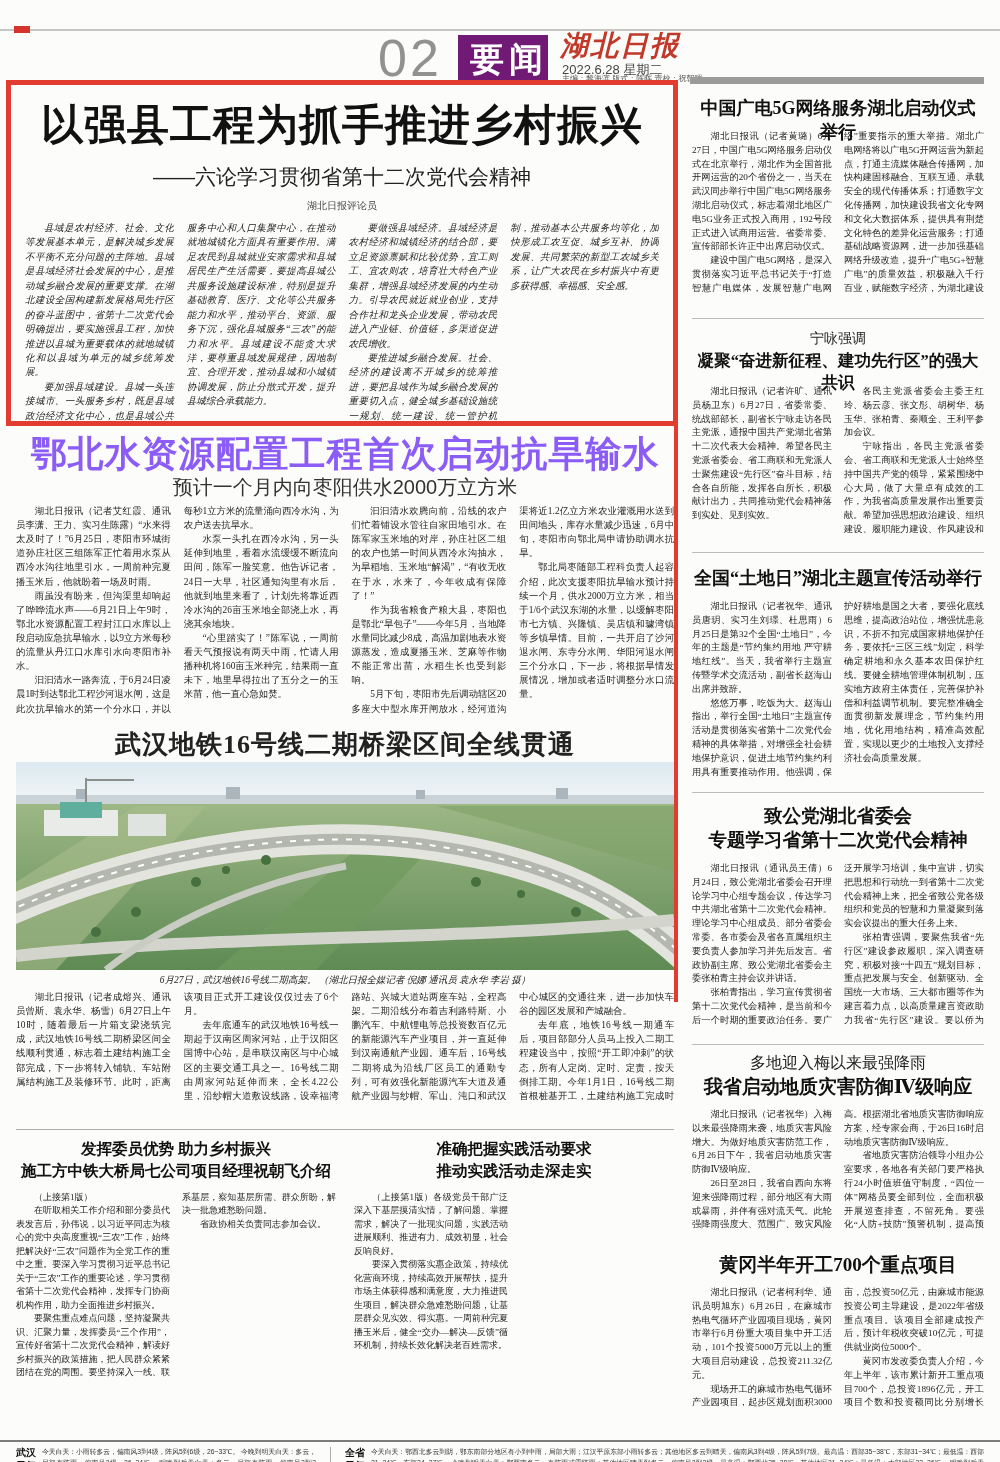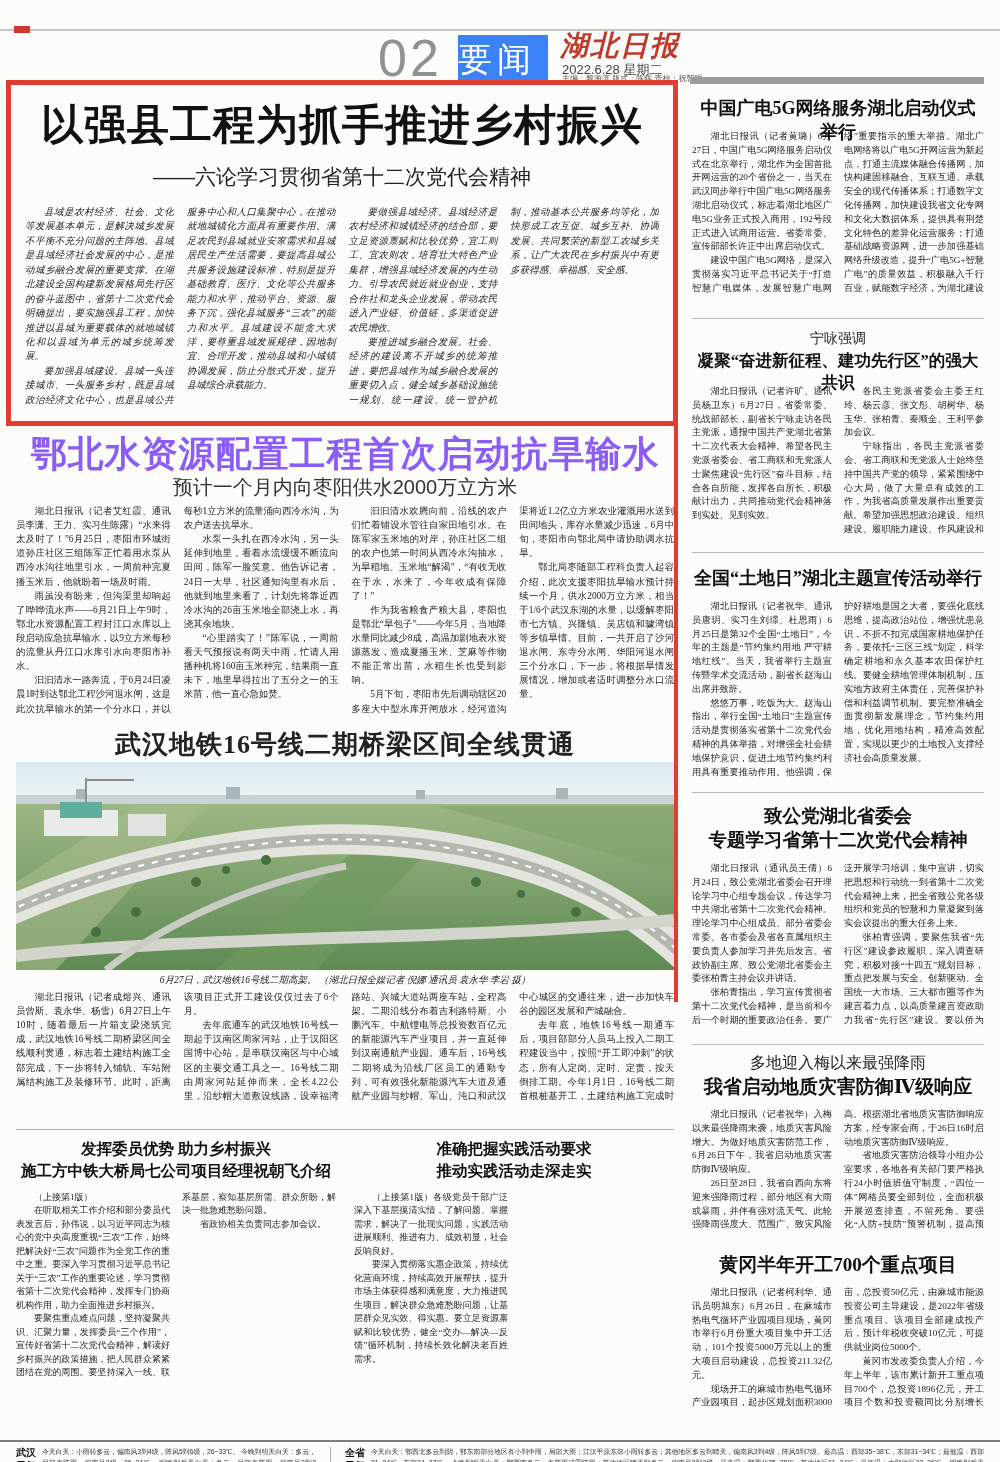--- a/index.html
+++ b/index.html
@@ -5,35 +5,35 @@
   html,body{margin:0;padding:0;background:#e9e9e7;}
   .page{position:relative;width:1000px;height:1462px;margin:0 auto;background:#fcfcfa;
         font-family:"Liberation Serif","DejaVu Serif",serif;color:#222;overflow:hidden;
         box-shadow:0 0 6px rgba(0,0,0,.2);}
   .abs{position:absolute;}
   
   .top-rule{left:0;top:29px;width:1000px;height:2px;background:#c6c6c4;}
   .red-tick{left:14px;top:26px;width:16px;height:7px;background:#d5342c;}
   .page-num{left:378px;top:28px;font-family:"Liberation Sans","DejaVu Sans",sans-serif;
             font-size:52px;color:#919191;letter-spacing:3px;font-weight:400;}
-  .section-box{left:458px;top:35px;width:90px;height:48px;background:#3b82f6;color:#fff;
-               font-family:"Liberation Sans","DejaVu Sans",sans-serif;font-size:34px;font-weight:400;
-               text-align:left;line-height:48px;letter-spacing:5px;}
+  .section-box{left:458px;top:35px;width:90px;height:48px;background:#701a75;color:#fff;
+               font-family:"Liberation Sans","DejaVu Sans",sans-serif;font-size:34px;font-weight:700;
+               text-align:right;line-height:48px;letter-spacing:5px;}
   .masthead{left:560px;top:27px;font-size:28px;font-weight:700;font-style:italic;color:#c0392a;letter-spacing:2px;}
   .date-line{left:562px;top:61px;font-size:13px;color:#444;font-family:"Liberation Sans",sans-serif;}
   .staff-line{left:562px;top:73px;font-size:8px;color:#555;font-family:"Liberation Sans",sans-serif;}
   .gray-bar{left:690px;top:77px;width:294px;height:7px;background:#9b9b9b;}
   
   .lead-box{left:6px;top:80px;width:672px;height:346px;border:5px solid #e23b30;box-sizing:border-box;
             padding:8px 14px 6px;}
   .lead-headline{font-size:42px;font-weight:700;text-align:center;letter-spacing:1px;color:#111;margin-top:4px;}
   .lead-subhead{font-size:21px;text-align:center;color:#222;margin-top:10px;
                 font-family:"Liberation Sans","DejaVu Sans",sans-serif;}
   .lead-byline{font-size:10px;text-align:center;color:#444;margin-top:8px;}
-  .lead-body{margin-top:14px;height:206px;overflow:hidden;column-count:4;column-gap:13px;column-fill:auto;
+  .lead-body{margin-top:8px;height:206px;overflow:hidden;column-count:4;column-gap:13px;column-fill:auto;
              font-size:9.5px;line-height:1.52;font-style:italic;text-align:justify;color:#222;}
   .lead-body p,.body p{margin:0;text-indent:2em;}
   .red-divider{left:674px;top:424px;width:4px;height:578px;background:#e23b30;}
   
   .body{font-size:9.4px;line-height:1.5;text-align:justify;color:#1d1d1d;overflow:hidden;column-fill:auto;}
   
   .left-col{left:16px;width:658px;}
   .water-headline{top:430px;width:658px;font-size:36px;font-weight:700;text-align:center;letter-spacing:1px;
                   font-family:"Liberation Sans","DejaVu Sans",sans-serif;color:#8b5cf6;}
   .water-subhead{top:474px;width:658px;font-size:20px;text-align:center;color:#333;
@@ -73,20 +73,21 @@
   <div class="abs page-num">02</div>
   <div class="abs section-box">要闻</div>
   <div class="abs masthead">湖北日报</div>
   <div class="abs date-line">2022.6.28 星期二</div>
   <div class="abs staff-line">主编：黎海滨 版式：陈晖 责校：祝朝晖</div>
   <div class="abs gray-bar"></div>
 
   <div class="abs lead-box">
     <div class="lead-headline">以强县工程为抓手推进乡村振兴</div>
     <div class="lead-subhead">——六论学习贯彻省第十二次党代会精神</div>
+    <div class="lead-byline">湖北日报评论员</div>
     <div class="lead-body">
         <p>县域是农村经济、社会、文化等发展基本单元，是解决城乡发展不平衡不充分问题的主阵地。县域是县域经济社会发展的中心，是推动城乡融合发展的重要支撑。在湖北建设全国构建新发展格局先行区的奋斗蓝图中，省第十二次党代会明确提出，要实施强县工程，加快推进以县城为重要载体的就地城镇化和以县域为单元的城乡统筹发展。</p>
         <p>要加强县域建设。县城一头连接城市、一头服务乡村，既是县域政治经济文化中心，也是县域公共服务中心和人口集聚中心，在推动就地城镇化方面具有重要作用。满足农民到县城就业安家需求和县城居民生产生活需要，要提高县城公共服务设施建设标准，特别是提升基础教育、医疗、文化等公共服务能力和水平，推动平台、资源、服务下沉，强化县城服务“三农”的能力和水平。县域建设不能贪大求洋，要尊重县域发展规律，因地制宜、合理开发，推动县城和小城镇协调发展，防止分散式开发，提升县城综合承载能力。</p>
         <p>要做强县域经济。县域经济是农村经济和城镇经济的结合部，要立足资源禀赋和比较优势，宜工则工、宜农则农，培育壮大特色产业集群，增强县域经济发展的内生动力。引导农民就近就业创业，支持合作社和龙头企业发展，带动农民进入产业链、价值链，多渠道促进农民增收。</p>
         <p>要推进城乡融合发展。社会、经济的建设离不开城乡的统筹推进，要把县域作为城乡融合发展的重要切入点，健全城乡基础设施统一规划、统一建设、统一管护机制，推动基本公共服务均等化，加快形成工农互促、城乡互补、协调发展、共同繁荣的新型工农城乡关系，让广大农民在乡村振兴中有更多获得感、幸福感、安全感。</p>
       </div>
   </div>
   <div class="abs red-divider"></div>
 
   <div class="abs left-col water-headline">鄂北水资源配置工程首次启动抗旱输水</div>
@@ -165,21 +166,21 @@
           <p>在听取相关工作介绍和部分委员代表发言后，孙伟说，以习近平同志为核心的党中央高度重视“三农”工作，始终把解决好“三农”问题作为全党工作的重中之重。要深入学习贯彻习近平总书记关于“三农”工作的重要论述，学习贯彻省第十二次党代会精神，发挥专门协商机构作用，助力全面推进乡村振兴。</p>
           <p>要聚焦重点难点问题，坚持凝聚共识、汇聚力量，发挥委员“三个作用”，宣传好省第十二次党代会精神，解读好乡村振兴的政策措施，把人民群众紧紧团结在党的周围。要坚持深入一线、联系基层，察知基层所需、群众所盼，解决一批急难愁盼问题。</p>
           <p>省政协相关负责同志参加会议。</p>
         </div>
     </div>
     <div class="bottom-article">
       <div class="ba-h">准确把握实践活动要求</div>
       <div class="ba-h">推动实践活动走深走实</div>
       <div class="ba-body body">
           <p>（上接第1版）各级党员干部广泛深入下基层摸清实情，了解问题、掌握需求，解决了一批现实问题，实践活动进展顺利、推进有力、成效初显，社会反响良好。</p>
-          <p>要深入贯彻落实惠企政策，持续优化营商环境，持续高效开展帮扶，提升市场主体获得感和满意度，大力推进民生项目，解决群众急难愁盼问题，让基层群众见实效、得实惠。要立足资源禀赋和比较优势，健全“交办—解决—反馈”循环机制，持续长效化解决老百姓需求。</p>
+          <p>要深入贯彻落实惠企政策，持续优化营商环境，持续高效开展帮扶，提升市场主体获得感和满意度，大力推进民生项目，解决群众急难愁盼问题，让基层群众见实效、得实惠。一周前种完夏播玉米后，健全“交办—解决—反馈”循环机制，持续长效化解决老百姓需求。</p>
         </div>
     </div>
   </div>
 
   <div class="abs sb sb-h" style="top:96px;font-size:18px;">中国广电5G网络服务湖北启动仪式举行</div>
   <div class="abs sb sb-body body" style="top:130px;height:176px;">
       <p>湖北日报讯（记者黄璐）6月27日，中国广电5G网络服务启动仪式在北京举行，湖北作为全国首批开网运营的20个省份之一，当天在武汉同步举行中国广电5G网络服务湖北启动仪式，标志着湖北地区广电5G业务正式投入商用，192号段正式进入试商用运营。省委常委、宣传部部长许正中出席启动仪式。</p>
       <p>建设中国广电5G网络，是深入贯彻落实习近平总书记关于“打造智慧广电媒体，发展智慧广电网络”重要指示的重大举措。湖北广电网络将以广电5G开网运营为新起点，打通主流媒体融合传播网，加快构建固移融合、互联互通、承载安全的现代传播体系；打通数字文化传播网，加快建设我省文化专网和文化大数据体系，提供具有荆楚文化特色的差异化运营服务；打通基础战略资源网，进一步加强基础网络升级改造，提升“广电5G+智慧广电”的质量效益，积极融入千行百业，赋能数字经济，为湖北建设全国构建新发展格局先行区贡献广电网络力量。</p>
     </div>
   <div class="abs sb sb-div" style="top:318px;"></div>

